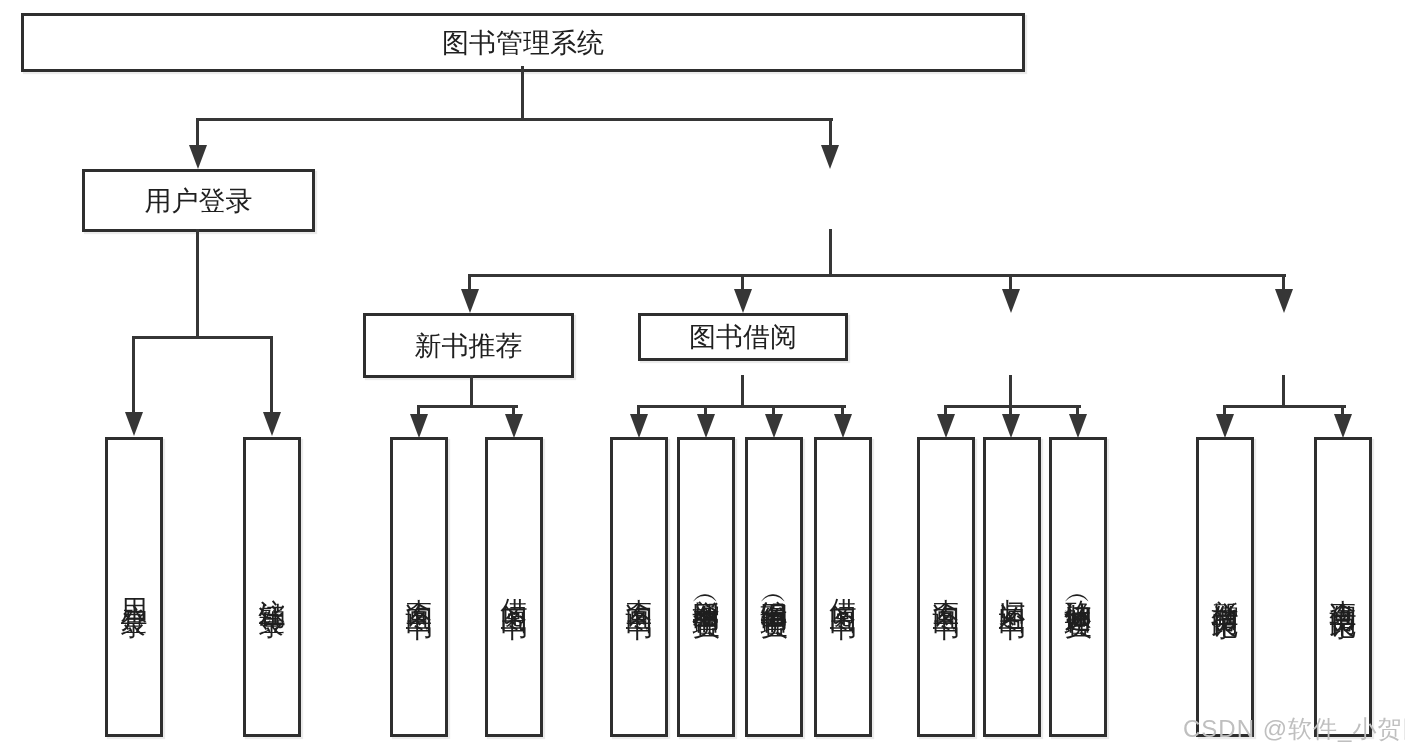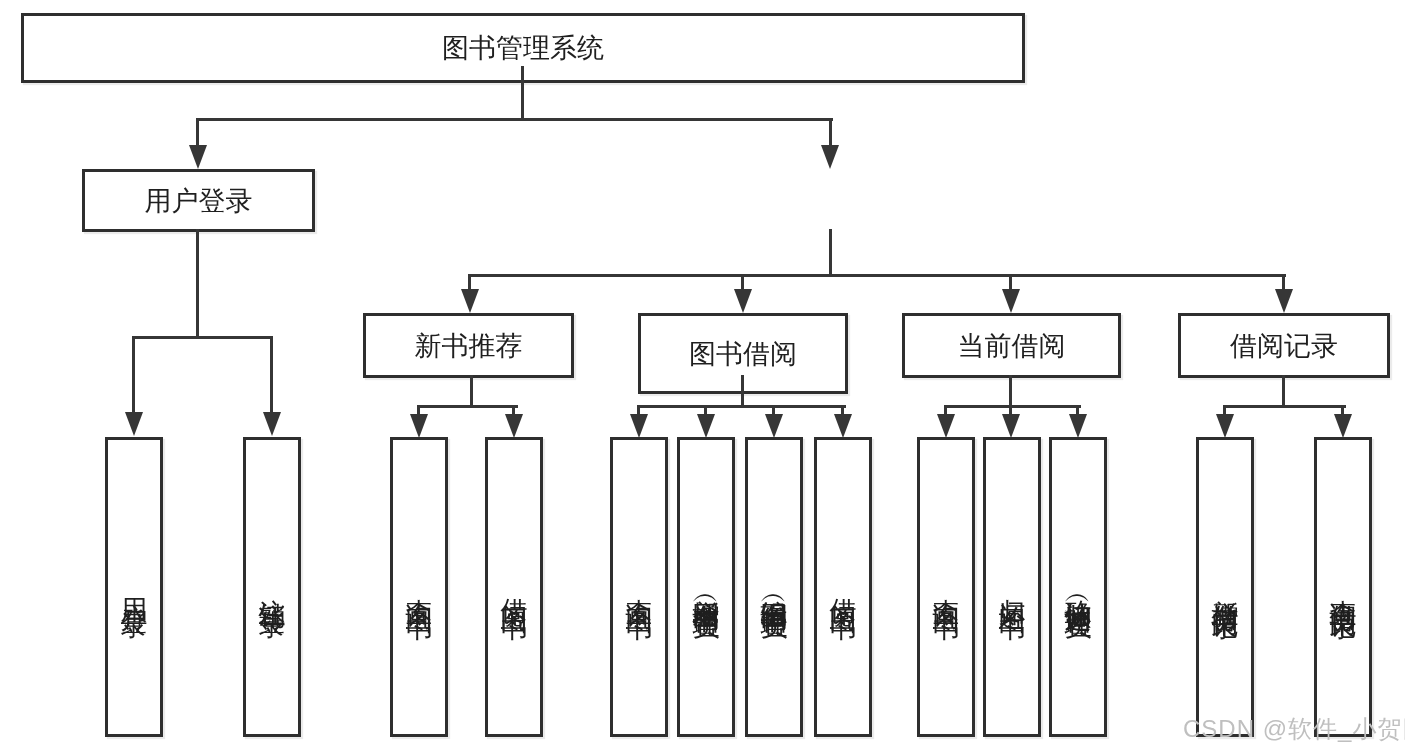--- a/index.html
+++ b/index.html
@@ -47,21 +47,21 @@
     position:absolute;left:1183px;top:713px;
     font-size:24px;color:var(--wm);
     white-space:nowrap;letter-spacing:1px;
   }
 </style>
 </head>
 <body>
 
 <div class="canvas">
 
-  <div class="box" style="left:21px;top:13px;width:1004px;height:70px;">
+  <div class="box" style="left:21px;top:13px;width:1004px;height:59px;">
     <span>图书管理系统</span>
   </div>
 
   <div class="vline" style="left:521px;top:66px;height:55px;"></div>
   <div class="hline" style="left:196px;top:118px;width:637px;"></div>
   <div class="vline" style="left:196px;top:118px;height:30px;"></div>
   <div class="tri" style="left:189px;top:145px;"></div>
   <div class="vline" style="left:829px;top:118px;height:30px;"></div>
   <div class="tri" style="left:821px;top:145px;"></div>
 
@@ -83,28 +83,22 @@
   <div class="vline" style="left:741px;top:274px;height:20px;"></div>
   <div class="tri" style="left:734px;top:289px;"></div>
   <div class="vline" style="left:1009px;top:274px;height:20px;"></div>
   <div class="tri" style="left:1002px;top:289px;"></div>
   <div class="vline" style="left:1282px;top:274px;height:20px;"></div>
   <div class="tri" style="left:1275px;top:289px;"></div>
 
   <div class="box" style="left:363px;top:313px;width:211px;height:65px;">
     <span>新书推荐</span>
   </div>
-  <div class="box" style="left:638px;top:313px;width:210px;height:81px;">
+  <div class="box" style="left:638px;top:313px;width:210px;height:48px;">
     <span>图书借阅</span>
-  </div>
-  <div class="box" style="left:902px;top:313px;width:219px;height:65px;">
-    <span>当前借阅</span>
-  </div>
-  <div class="box" style="left:1178px;top:313px;width:212px;height:65px;">
-    <span>借阅记录</span>
   </div>
 
   <div class="vline" style="left:470px;top:375px;height:33px;"></div>
   <div class="hline" style="left:417px;top:405px;width:101px;"></div>
   <div class="vline" style="left:417px;top:405px;height:12px;"></div>
   <div class="tri" style="left:410px;top:414px;"></div>
   <div class="vline" style="left:512px;top:405px;height:12px;"></div>
   <div class="tri" style="left:505px;top:414px;"></div>
 
   <div class="vline" style="left:741px;top:375px;height:33px;"></div>

